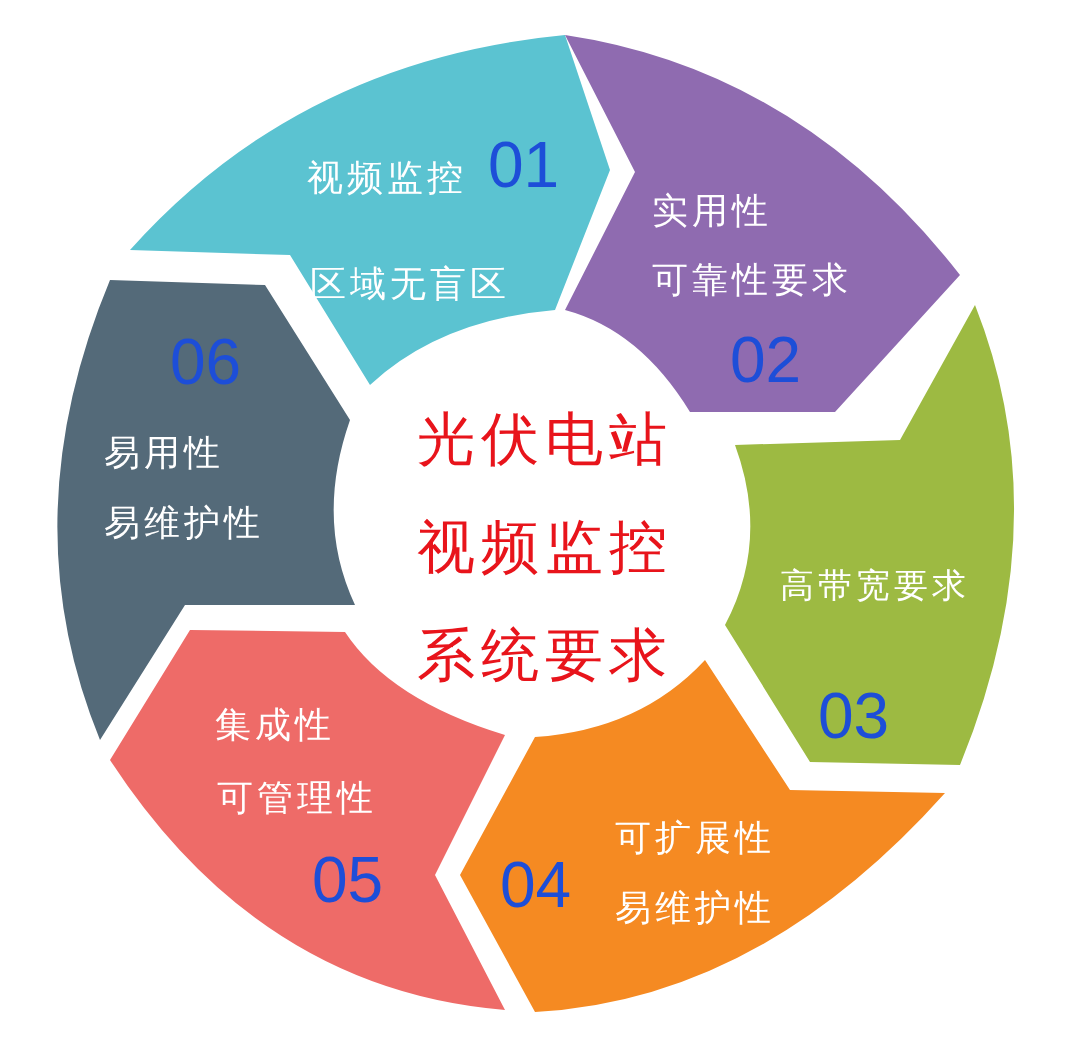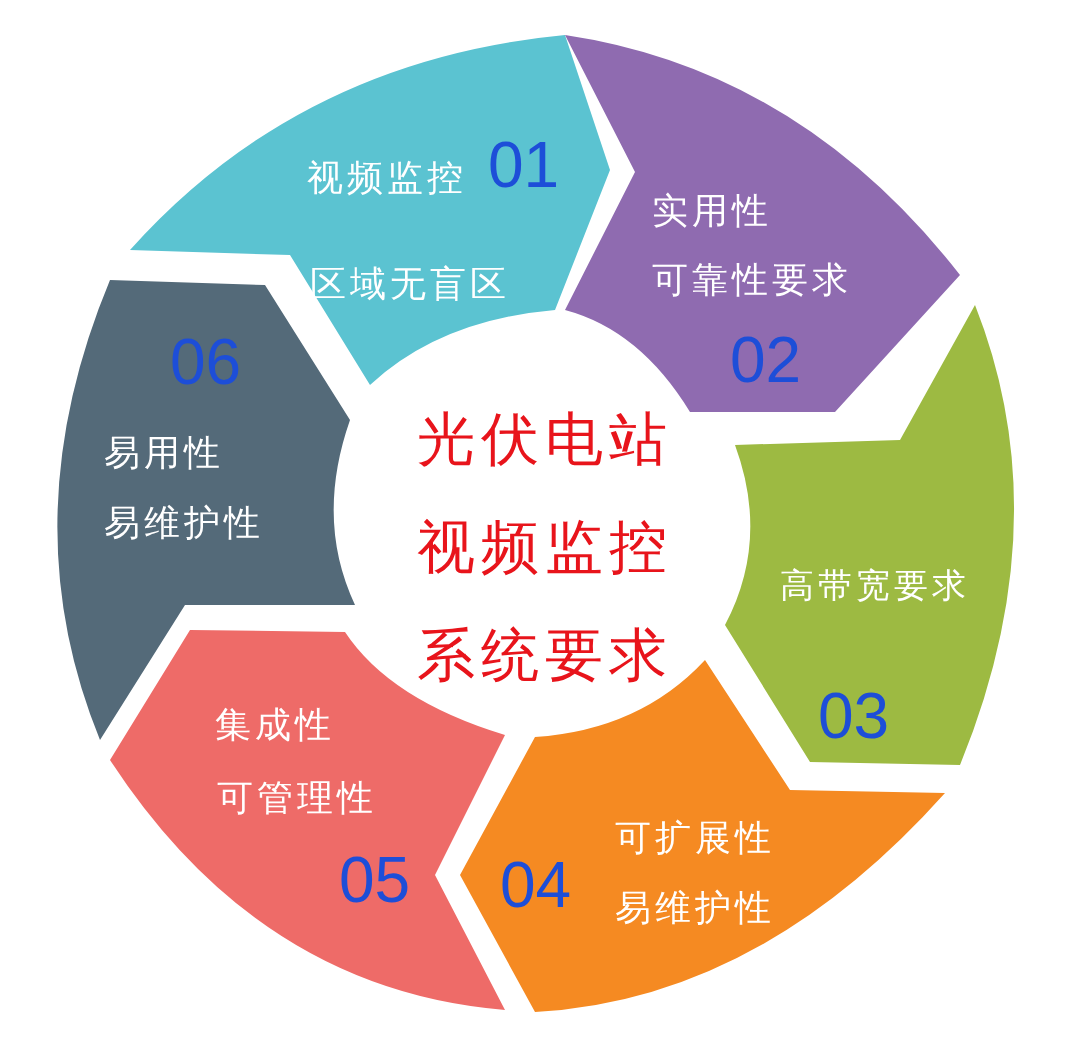--- a/index.html
+++ b/index.html
@@ -38,21 +38,21 @@
 
 <div class="seg-label" style="left:780px; top:568px; font-size:34px;text-align:center;">高带宽要求</div>
 <div class="seg-num" style="left:818px; top:676px;margin-top:8px;">03</div>
 
 <div class="seg-num" style="left:500px; top:853px;">04</div>
 <div class="seg-label" style="left:615px; top:820px;">可扩展性</div>
 <div class="seg-label" style="left:615px; top:890px;">易维护性</div>
 
 <div class="seg-label" style="left:215px; top:707px;">集成性</div>
 <div class="seg-label" style="left:217px; top:780px;">可管理性</div>
-<div class="seg-num" style="left:312px; top:848px;margin-left:27px;">05</div>
+<div class="seg-num" style="left:312px; top:848px;">05</div>
 
 <div class="seg-num" style="left:170px; top:330px;">06</div>
 <div class="seg-label" style="left:104px; top:435px;">易用性</div>
 <div class="seg-label" style="left:104px; top:505px;">易维护性</div>
 
 <div class="center-title">
   <div>光伏电站</div>
   <div>视频监控</div>
   <div>系统要求</div>
 </div>

